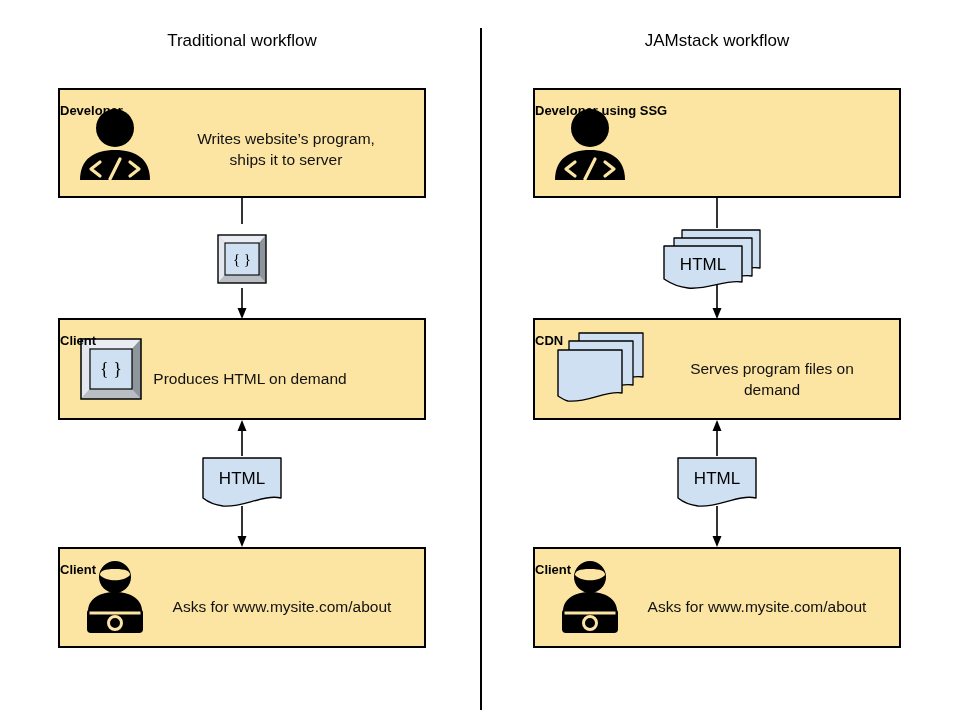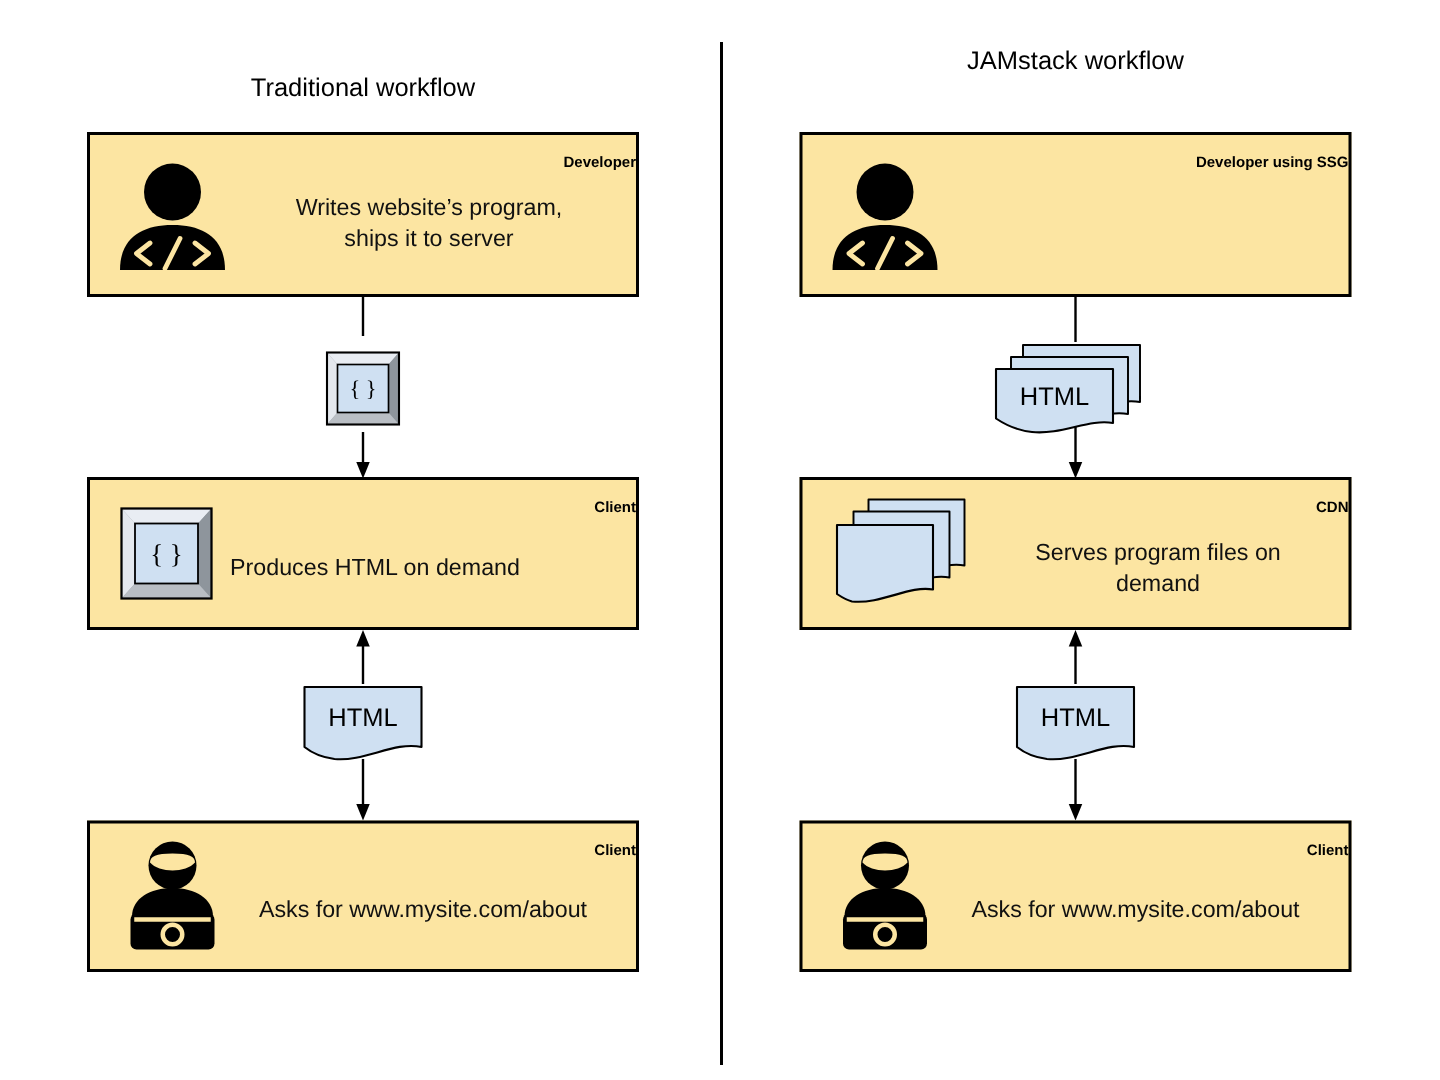--- a/index.html
+++ b/index.html
@@ -20,21 +20,21 @@
     width: 960px;
     height: 720px;
   }
   .col-title {
     position: absolute;
     text-align: center;
     font-size: 17px;
     color: #000000;
     white-space: nowrap;
   }
-  #title-left  { left: 58px;  top: 31px; width: 368px; margin-top: 18px; }
+  #title-left  { left: 58px;  top: 31px; width: 368px; }
   #title-right { left: 533px; top: 31px; width: 368px; }
 
   .divider {
     position: absolute;
     left: 480px;
     top: 28px;
     width: 2px;
     height: 682px;
     background: #000000;
   }
@@ -43,22 +43,22 @@
     position: absolute;
     background: #fce5a2;
     border: 2px solid #000000;
     box-sizing: border-box;
   }
   .node-title {
     position: absolute;
     left: 0;
     right: 0;
     top: 13px;
-    text-align: right;
-    font-size: 10px;
+    text-align: left;
+    font-size: 13px;
     font-weight: bold;
     color: #000000;
   }
   .node-body {
     position: absolute;
     left: 0;
     right: 0;
     top: 38px;
     text-align: center;
     font-size: 15.5px;

